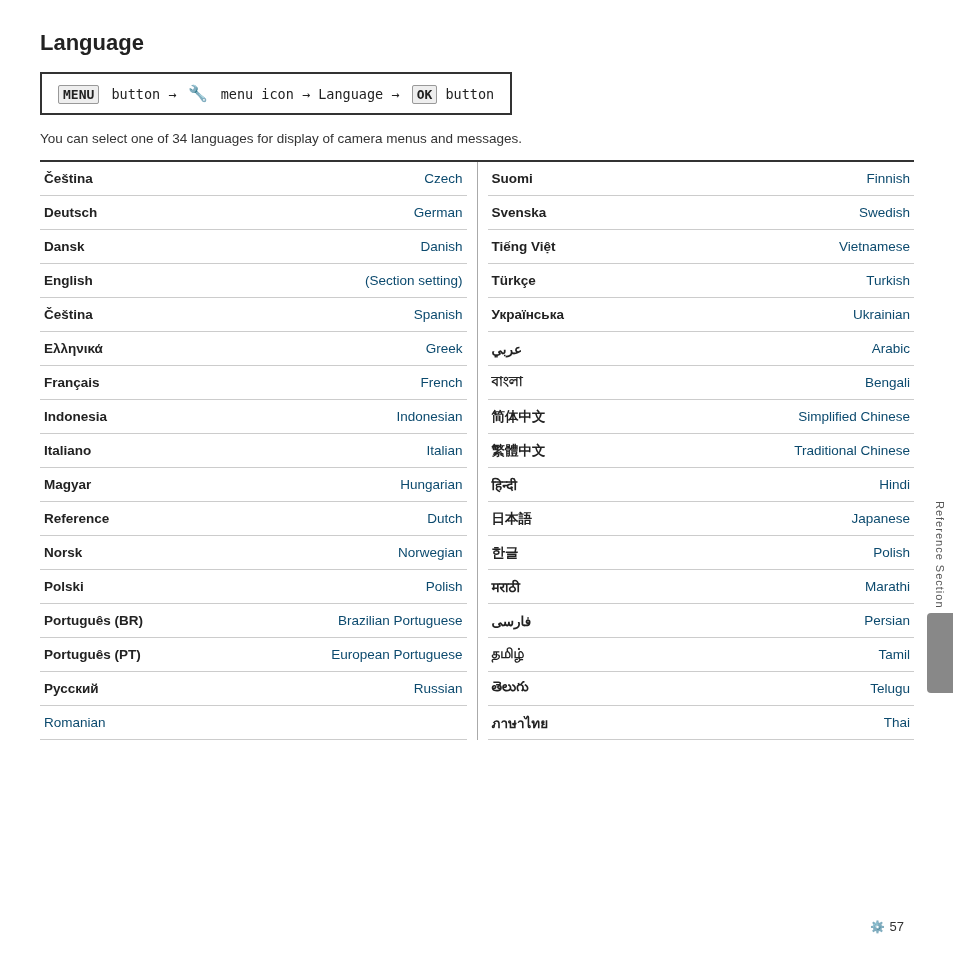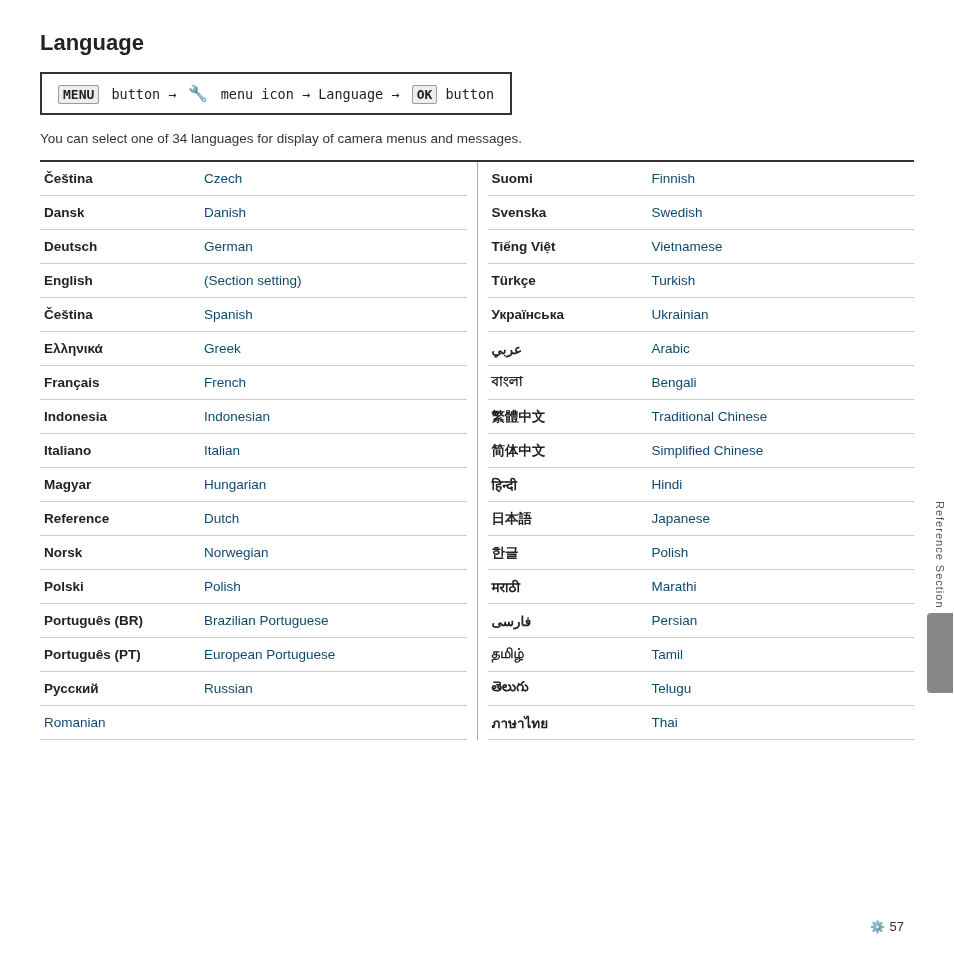--- a/index.html
+++ b/index.html
@@ -54,20 +54,21 @@
     .lang-col:first-child {
       border-right: 1px solid #aaa;
       margin-right: 10px;
       padding-right: 10px;
     }
     .lang-row {
       display: flex;
       border-bottom: 1px solid #ccc;
       min-height: 34px;
       align-items: center;
+      justify-content: space-between;
     }
     .lang-native {
       font-weight: bold;
       font-size: 13.5px;
       min-width: 160px;
       padding: 5px 8px 5px 4px;
       flex-shrink: 0;
     }
     .lang-english {
       font-size: 13.5px;
@@ -131,26 +132,26 @@
 <p class="description">You can select one of 34 languages for display of camera menus and messages.</p>
 
 <div class="lang-table-container">
 
   <div class="lang-col" id="left-col">
   <div class="lang-row">
       <span class="lang-native">Čeština</span>
       <span class="lang-english">Czech</span>
     </div>
       <div class="lang-row">
+      <span class="lang-native">Deutsch</span>
+      <span class="lang-english">German</span>
+    </div>
+      <div class="lang-row">
       <span class="lang-native">Dansk</span>
       <span class="lang-english">Danish</span>
-    </div>
-      <div class="lang-row">
-      <span class="lang-native">Deutsch</span>
-      <span class="lang-english">German</span>
     </div>
       <div class="lang-row">
       <span class="lang-native">English</span>
       <span class="lang-english">(Section setting)</span>
     </div>
       <div class="lang-row">
       <span class="lang-native">Čeština</span>
       <span class="lang-english">Spanish</span>
     </div>
       <div class="lang-row">
@@ -225,26 +226,26 @@
     </div>
       <div class="lang-row">
       <span class="lang-native">عربي</span>
       <span class="lang-english">Arabic</span>
     </div>
       <div class="lang-row">
       <span class="lang-native">বাংলা</span>
       <span class="lang-english">Bengali</span>
     </div>
       <div class="lang-row">
+      <span class="lang-native">简体中文</span>
+      <span class="lang-english">Simplified Chinese</span>
+    </div>
+      <div class="lang-row">
       <span class="lang-native">繁體中文</span>
       <span class="lang-english">Traditional Chinese</span>
-    </div>
-      <div class="lang-row">
-      <span class="lang-native">简体中文</span>
-      <span class="lang-english">Simplified Chinese</span>
     </div>
       <div class="lang-row">
       <span class="lang-native">हिन्दी</span>
       <span class="lang-english">Hindi</span>
     </div>
       <div class="lang-row">
       <span class="lang-native">日本語</span>
       <span class="lang-english">Japanese</span>
     </div>
       <div class="lang-row">

